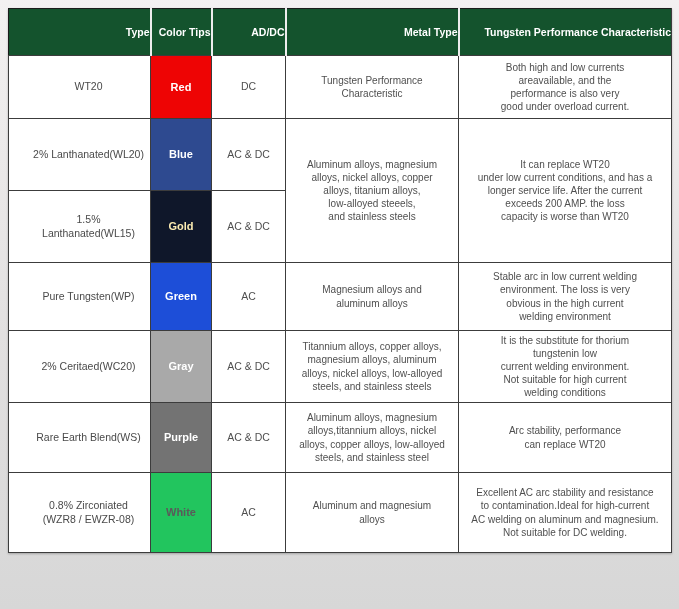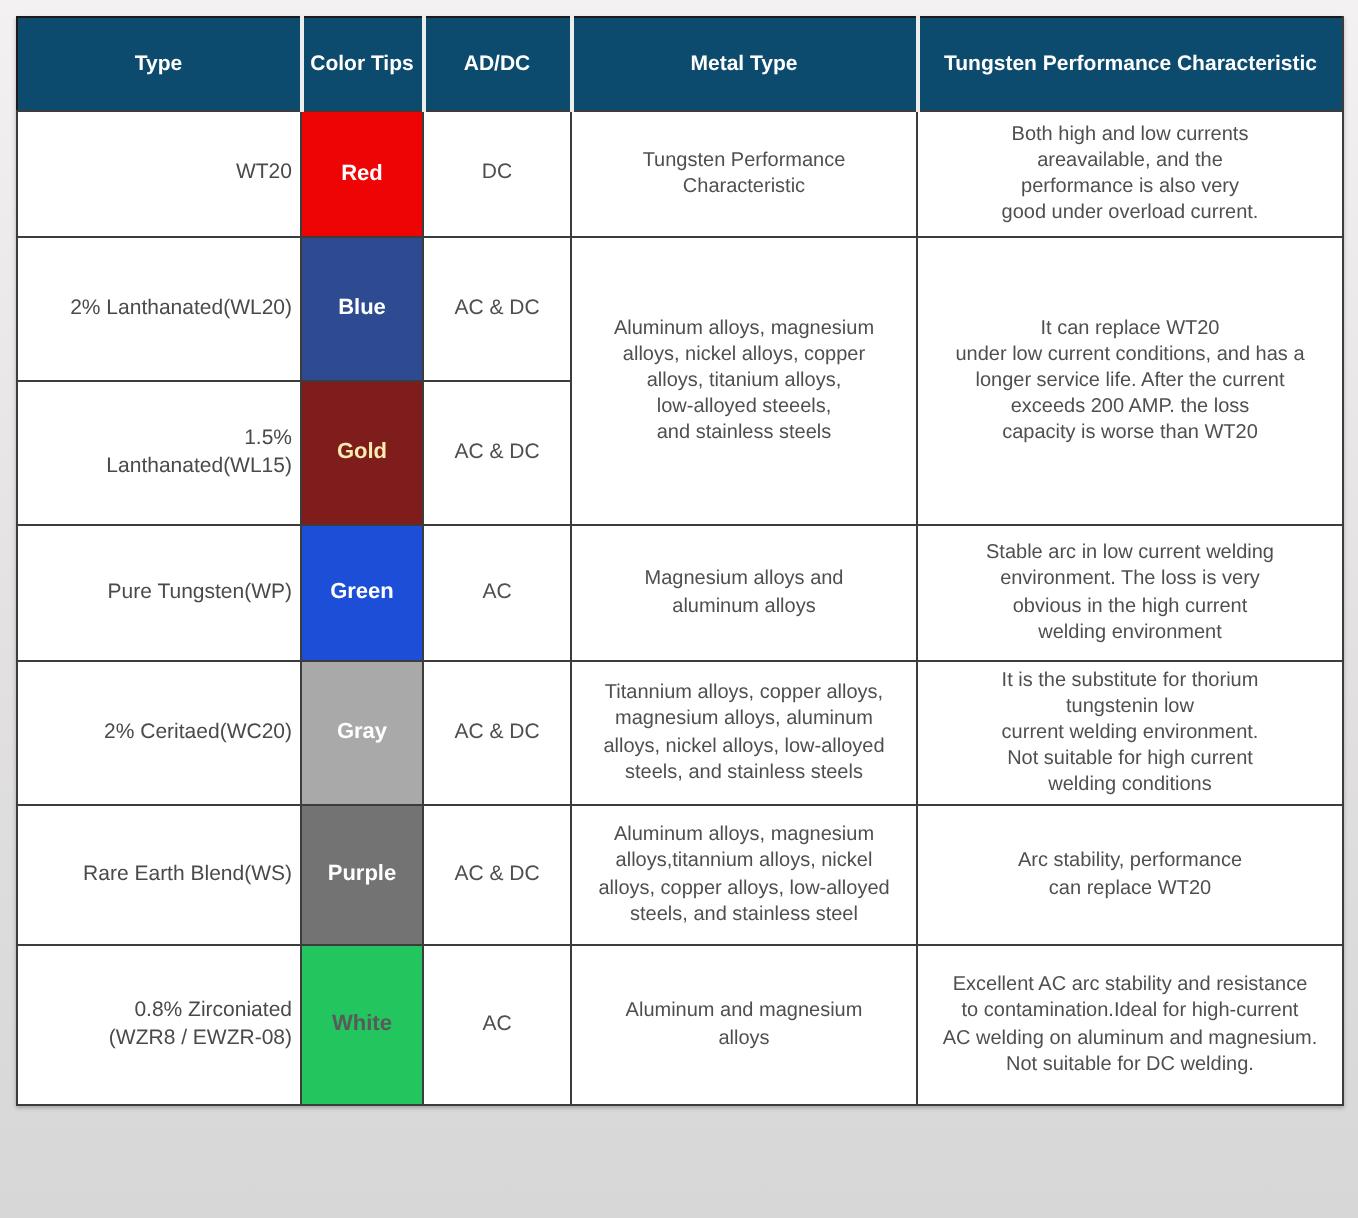--- a/index.html
+++ b/index.html
@@ -12,36 +12,36 @@
   .spec-table {
     position: absolute; left: 8px; top: 8px;
     width: 663px; height: 540px;
     border-collapse: collapse;
     table-layout: fixed;
     background: #ffffff;
     box-shadow: 0 1px 2px rgba(0,0,0,0.25);
   }
   th, td { border: 1px solid #3c3c3c; vertical-align: middle; }
   th {
-    background: #0c4a6e; color: #ffffff;
+    background: #14532d; color: #ffffff;
     font-size: 10.5px; font-weight: bold;
-    text-align: center; white-space: nowrap;
+    text-align: right; white-space: nowrap;
     height: 47px;
     border-left: 2px solid #ededed;
     border-top: 1px solid #1b1b1b;
     border-bottom: 1px solid #3c3c3c;
   }
   th:first-child { border-left: 1px solid #1b1b1b; }
   td {
     color: #4f4f4f; font-size: 10px; line-height: 1.32;
     text-align: center; white-space: pre-line;
     padding: 2px 4px;
   }
   td.type-cell {
-    text-align: right; padding-left: 22px; font-size: 10.5px; color: #4a4a4a;
+    text-align: center; padding-left: 22px; font-size: 10.5px; color: #4a4a4a;
   }
   td.color-cell {
     font-size: 11px; font-weight: bold; padding: 12px; text-align: center;
   }
   td.current-cell { font-size: 10.5px; }
   
   tr.r0 td { height: 63px; }
   tr.r1 td { height: 72px; }
   tr.r2 td { height: 72px; }
   tr.r3 td { height: 68px; }
@@ -91,21 +91,21 @@
 low-alloyed steeels,
 and stainless steels</td>
       <td rowspan="2">It can replace WT20
 under low current conditions, and has a
 longer service life. After the current
 exceeds 200 AMP. the loss
 capacity is worse than WT20</td>
     </tr>
     <tr class="r2">
       <td class="type-cell">1.5% Lanthanated(WL15)</td>
-      <td class="color-cell" style="background: #7f1d1d; color: rgb(252, 236, 178);">Gold</td>
+      <td class="color-cell" style="background: #0f172a; color: rgb(252, 236, 178);">Gold</td>
       <td class="current-cell">AC &amp; DC</td>
     </tr>
     <tr class="r3">
       <td class="type-cell">Pure Tungsten(WP)</td>
       <td class="color-cell" style="background: #1d4ed8; color: rgb(255, 255, 255);">Green</td>
       <td class="current-cell">AC</td>
       <td>Magnesium alloys and
 aluminum alloys</td>
       <td>Stable arc in low current welding
 environment. The loss is very

